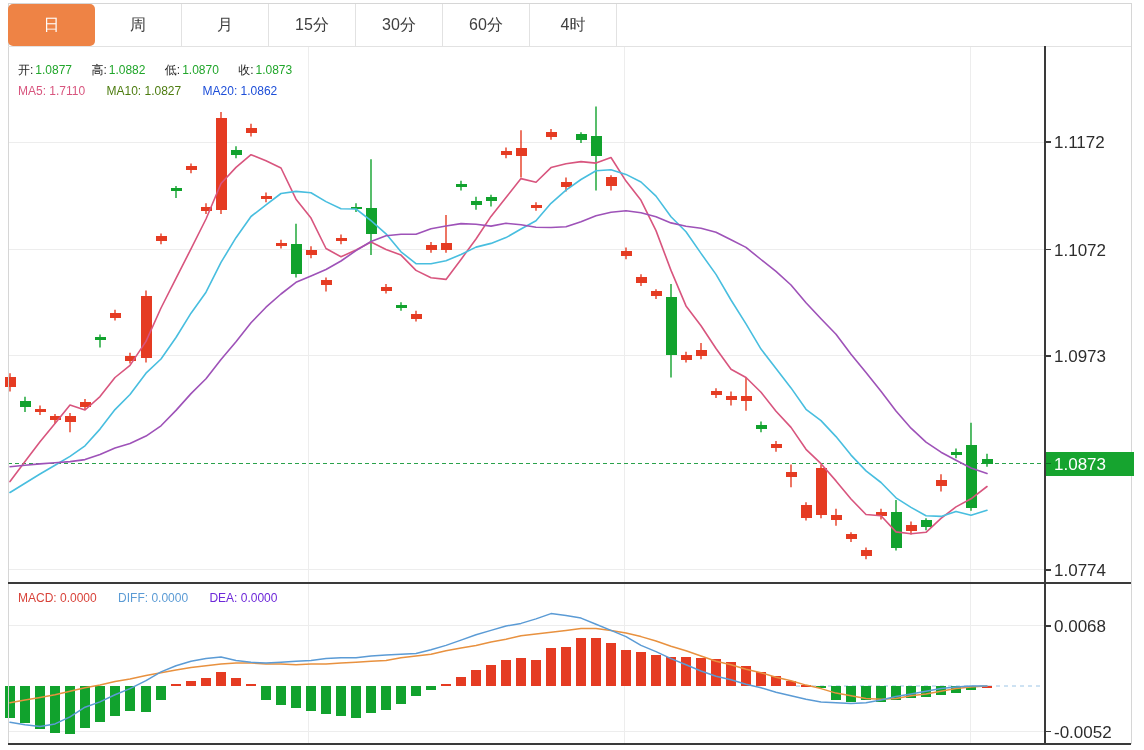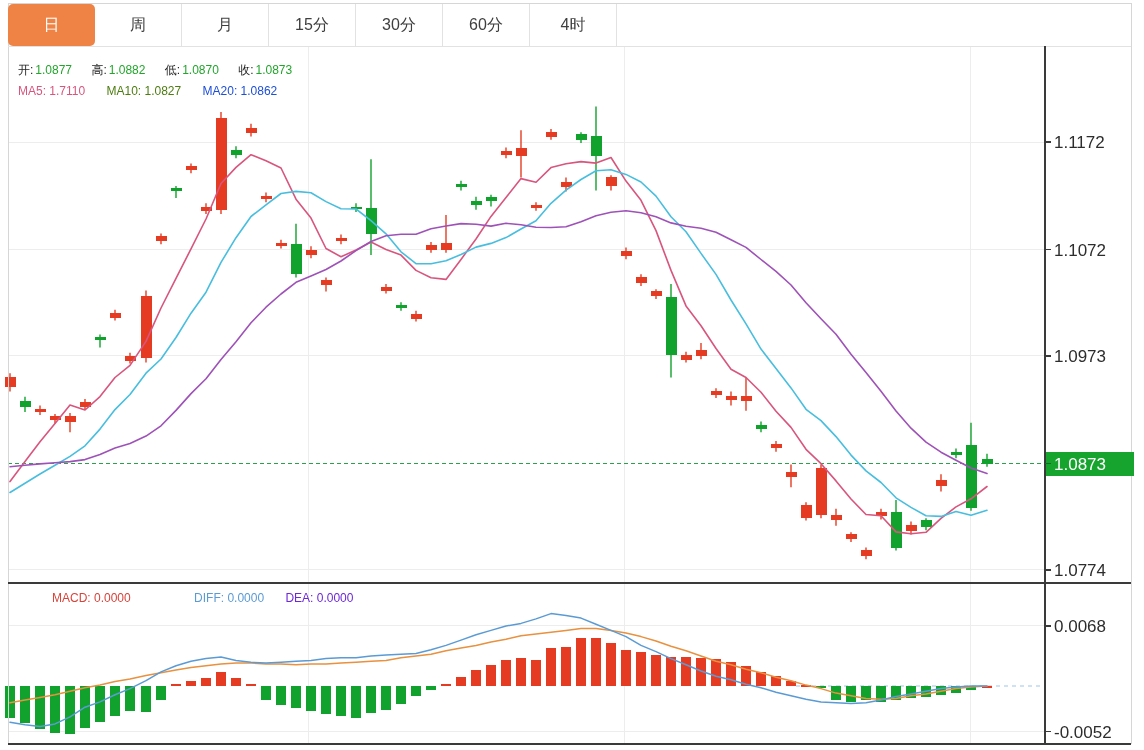--- a/index.html
+++ b/index.html
@@ -278,17 +278,17 @@
     <span class="lbl">收:</span><span class="val ohlc-val" style="color: rgb(33, 166, 43);">1.0873</span>
   </div>
 
   <div class="legend legend-ma">
     <span class="ma-item" style="color: rgb(216, 85, 126);">MA5: 1.7110</span>
     <span class="ma-item" style="color: #4d7c0f;">MA10: 1.0827</span>
     <span class="ma-item" style="color: #1d4ed8;">MA20: 1.0862</span>
   </div>
 
   <div class="legend legend-macd">
-    <span class="ma-item" style="color: rgb(216, 67, 58); margin-left: 34px;">MACD: 0.0000</span>
-    <span class="ma-item" style="color: rgb(91, 155, 213); margin-left: 42px;">DIFF: 0.0000</span>
+    <span class="ma-item" style="color: rgb(216, 67, 58);">MACD: 0.0000</span>
+    <span class="ma-item" style="color: rgb(91, 155, 213);">DIFF: 0.0000</span>
     <span class="ma-item" style="color: #6d28d9;">DEA: 0.0000</span>
   </div>
 </div>
 
 </body></html>

